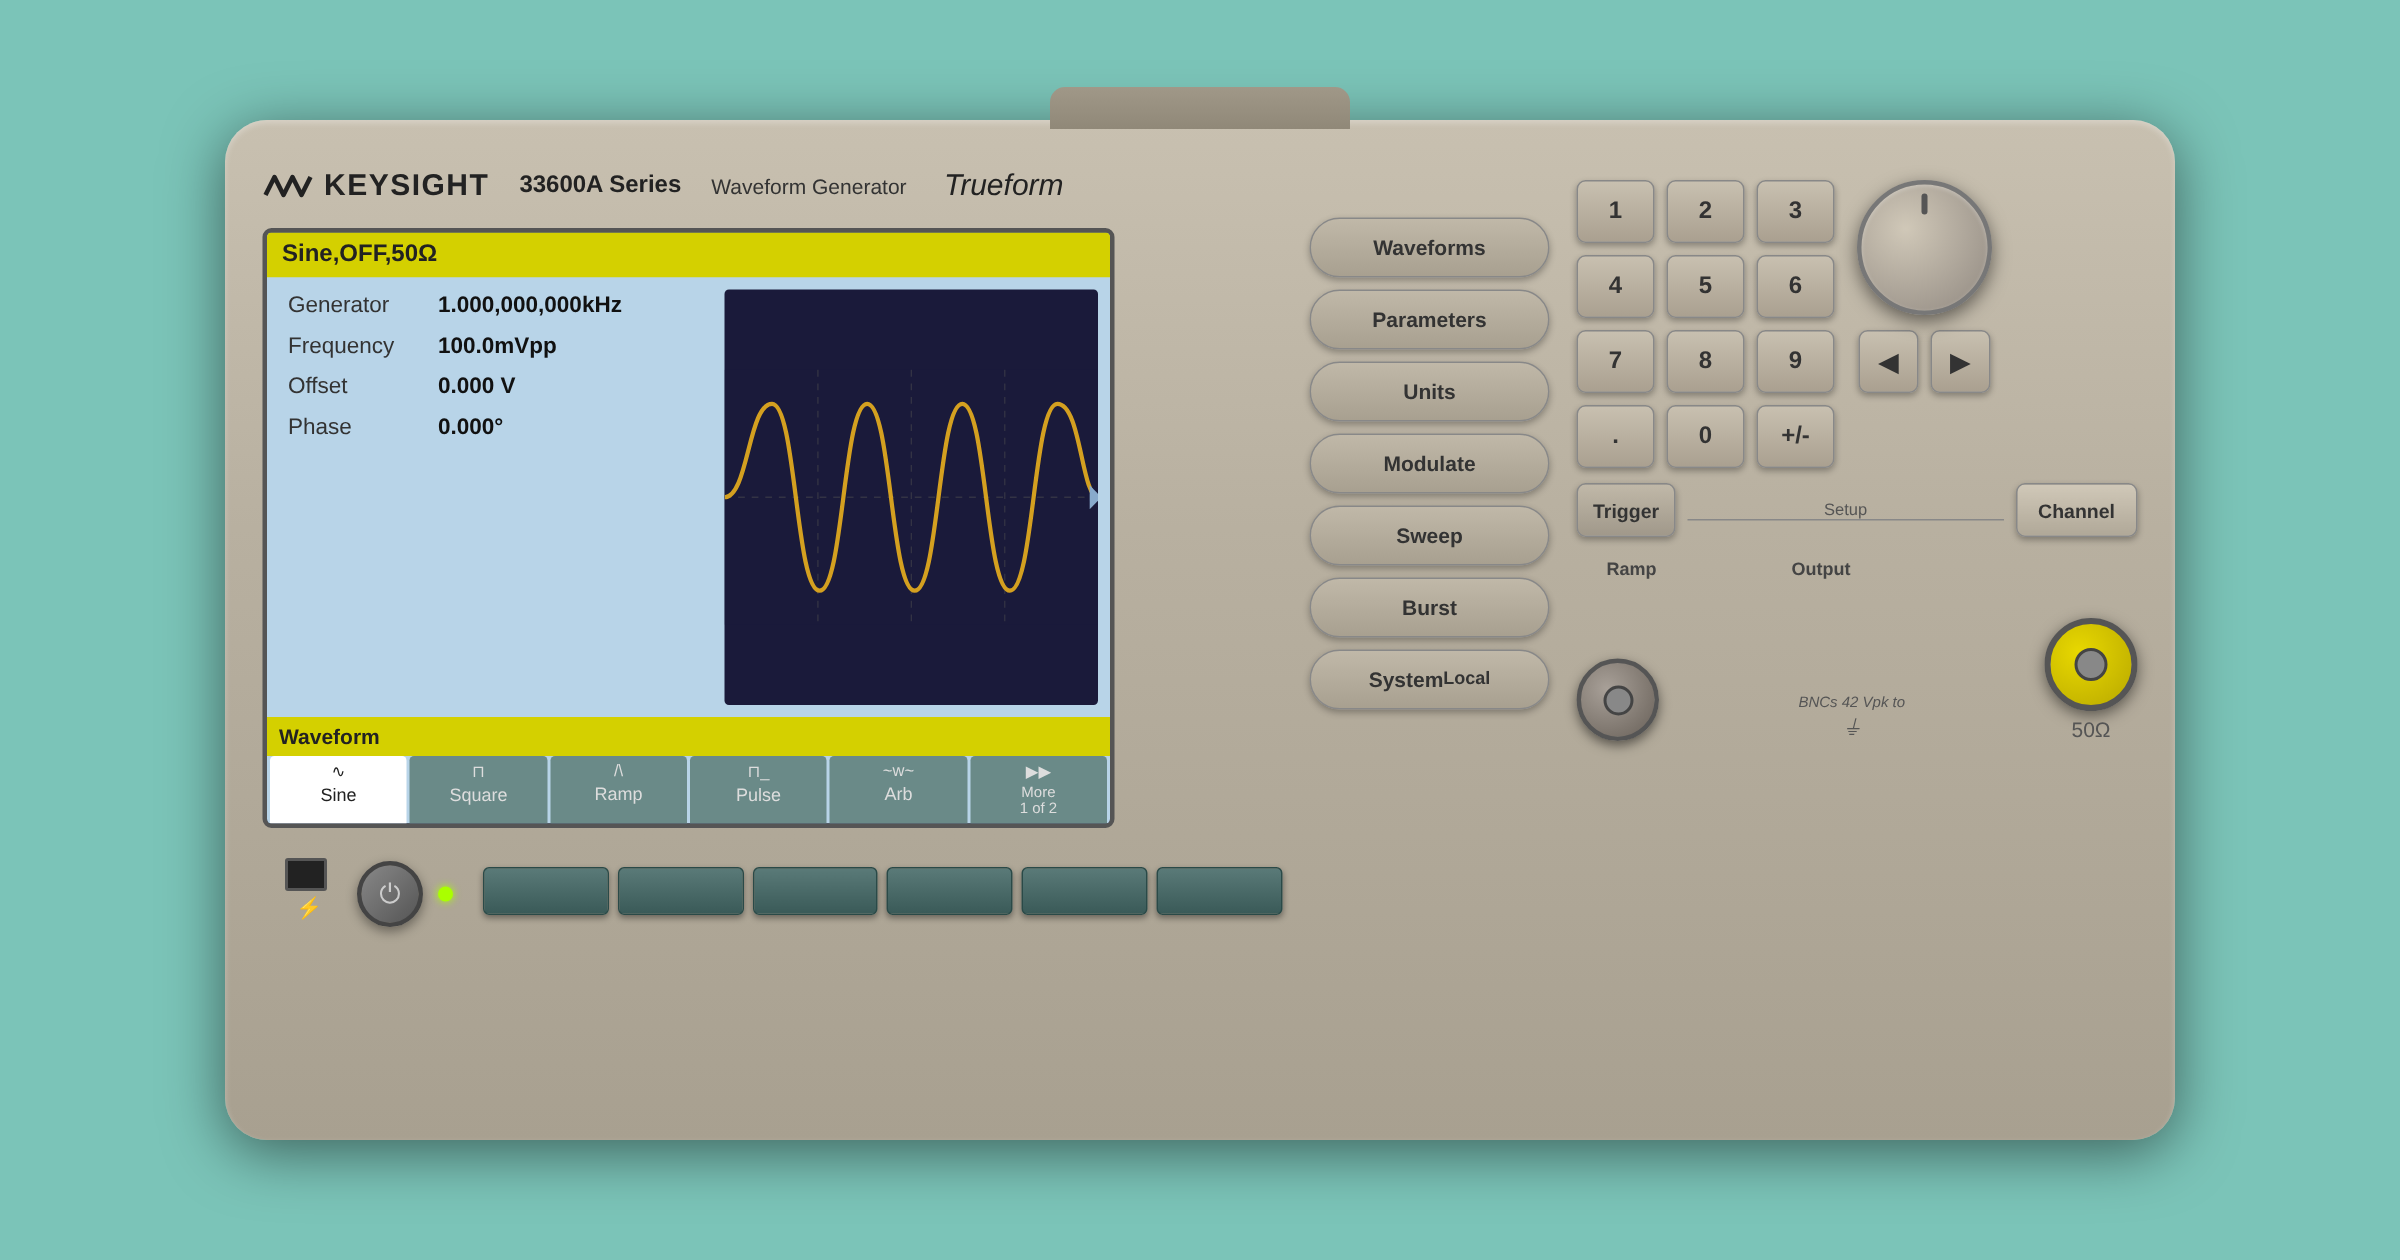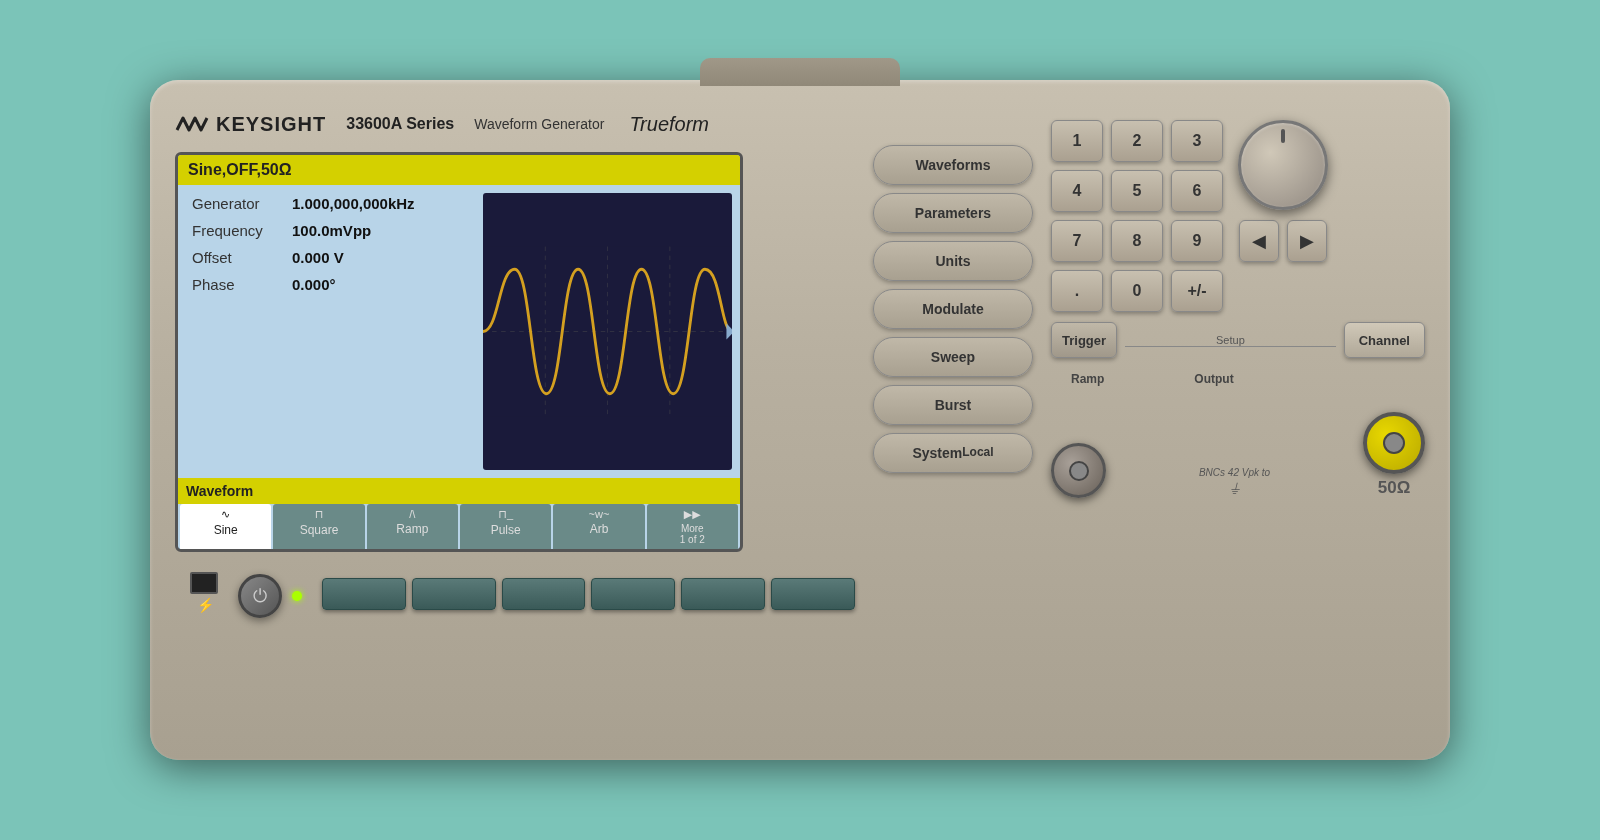--- a/index.html
+++ b/index.html
@@ -468,23 +468,22 @@
       align-items: center;
       justify-content: center;
     }
 
     .ground-symbol {
       font-size: 14px;
       color: #555;
     }
 
     .ohm-label {
-      font-size: 17px;
+      font-size: 14px;
       color: #555;
-      font-weight: bold;
     }
   </style>
 </head>
 <body>
 
 <div class="instrument-body">
   <div class="handle"></div>
 
   <div class="front-panel">
 

